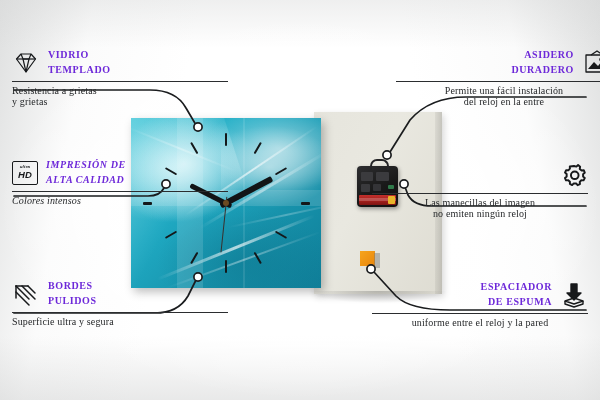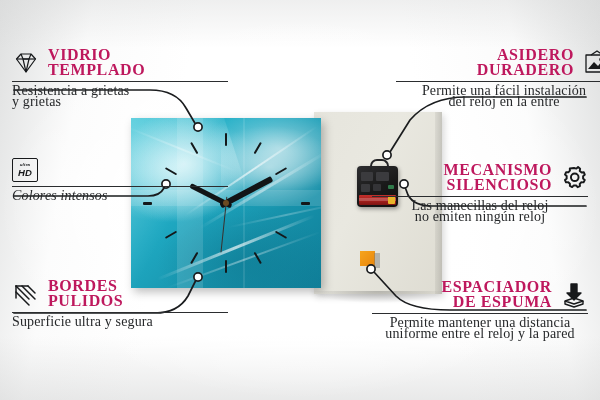--- a/index.html
+++ b/index.html
@@ -122,29 +122,29 @@
 
   
   #lines{position:absolute;inset:0;width:600px;height:400px;}
 
   
   .feat{position:absolute;width:216px;}
   .feat .head{display:flex;align-items:center;gap:8px;}
   .feat.right .head{justify-content:flex-end;}
   .feat .ttl{
     font-family:"Liberation Serif",serif;
-    font-weight:700;font-size:16px;line-height:14.5px;
-    letter-spacing:.6px;color:#be185d;text-transform:uppercase;
+    font-weight:700;font-size:10px;line-height:14.5px;
+    letter-spacing:.6px;color:#6d28d9;text-transform:uppercase;
   }
   .feat.left  .ttl{text-align:left;}
   .feat.right .ttl{text-align:right;}
   .feat .rule{height:1px;background:#2b2d2f;margin:4px 0 4px 0;}
   .feat .sub{
     font-family:"Liberation Serif",serif;
-    font-size:14px;line-height:10.6px;color:#26282a;letter-spacing:.15px;
+    font-size:10px;line-height:10.6px;color:#26282a;letter-spacing:.15px;
   }
   .feat.right .sub{text-align:center;}
   .ico{flex:0 0 auto;display:block;}
 
   .f-tl{left:12px;top:48px;}
   .f-ml{left:12px;top:158px;font-style:italic;}
   .f-bl{left:12px;top:279px;}
   .f-tr{left:396px;top:48px;}
   .f-mr{left:372px;top:163px;}
   .f-br{left:372px;top:280px;}
@@ -267,20 +267,24 @@
       <div>y grietas</div>
     </div>
   </div>
 
   <div class="feat left f-ml">
     <div class="head">
       <div class="hdbadge ico">
         <span class="u">ultra</span>
         <span class="h">HD</span>
       </div>
+      <div class="ttl">
+        <div>IMPRESIÓN DE</div>
+        <div>ALTA CALIDAD</div>
+      </div>
     </div>
     <div class="rule"></div>
     <div class="sub">
       <div>Colores intensos</div>
     </div>
   </div>
 
   <div class="feat left f-bl">
     <div class="head">
       <svg class="ico" width="28" height="24" viewBox="0 0 28 24">
@@ -322,55 +326,50 @@
     </div>
     <div class="rule"></div>
     <div class="sub">
       <div>Permite una fácil instalación</div>
       <div>del reloj en la entre</div>
     </div>
   </div>
 
   <div class="feat right f-mr">
     <div class="head">
-      <div class="ttl" style="flex:1">
-        <div>MECANISMO</div>
-        <div>SILENCIOSO</div>
-      </div>
       <svg class="ico" width="28" height="26" viewBox="0 0 28 28">
         <g fill="none" stroke="#17191b" stroke-width="2.1" stroke-linejoin="round">
           <path d="M14,3.2 L16.6,3.9 L18.4,2.2 L20.6,4 L20.2,6.4 L22.2,8 L24.6,7.8 L25.6,10.4 L23.8,12 L23.8,14.6
                    L25.6,16.2 L24.3,18.7 L21.9,18.6 L20.2,20.4 L20.4,22.8 L17.9,23.9 L16.3,22 L13.7,22
                    L12,23.8 L9.6,22.6 L9.6,20.2 L7.8,18.5 L5.4,18.7 L4.3,16.2 L6.1,14.5 L6.1,11.9
                    L4.3,10.3 L5.5,7.8 L7.9,7.9 L9.6,6.1 L9.5,3.7 Z"></path>
           <circle cx="14.8" cy="13.2" r="4.1"></circle>
         </g>
       </svg>
     </div>
     <div class="rule"></div>
     <div class="sub">
-      <div>Las manecillas del reloj</div>
+      <div>Las manecillas del imagen</div>
       <div>no emiten ningún reloj</div>
     </div>
   </div>
 
   <div class="feat right f-br">
     <div class="head">
       <div class="ttl" style="flex:1">
         <div>ESPACIADOR</div>
         <div>DE ESPUMA</div>
       </div>
       <svg class="ico" width="28" height="26" viewBox="0 0 28 26">
         <g fill="none" stroke="#17191b" stroke-width="1.4" stroke-linejoin="round">
           <path d="M11,2 L11,11 L7,11 L14,18 L21,11 L17,11 L17,2 Z" fill="#17191b"></path>
           <path d="M5,19 L14,16 L23,19 L14,22 Z"></path>
           <path d="M5,19 L5,22 L14,25 L23,22 L23,19"></path>
         </g>
       </svg>
     </div>
     <div class="rule"></div>
     <div class="sub">
-      <div>Permite mantener una distancia</div>
       <div>uniforme entre el reloj y la pared</div>
     </div>
   </div>
 
 </div>
 
 </body></html>

